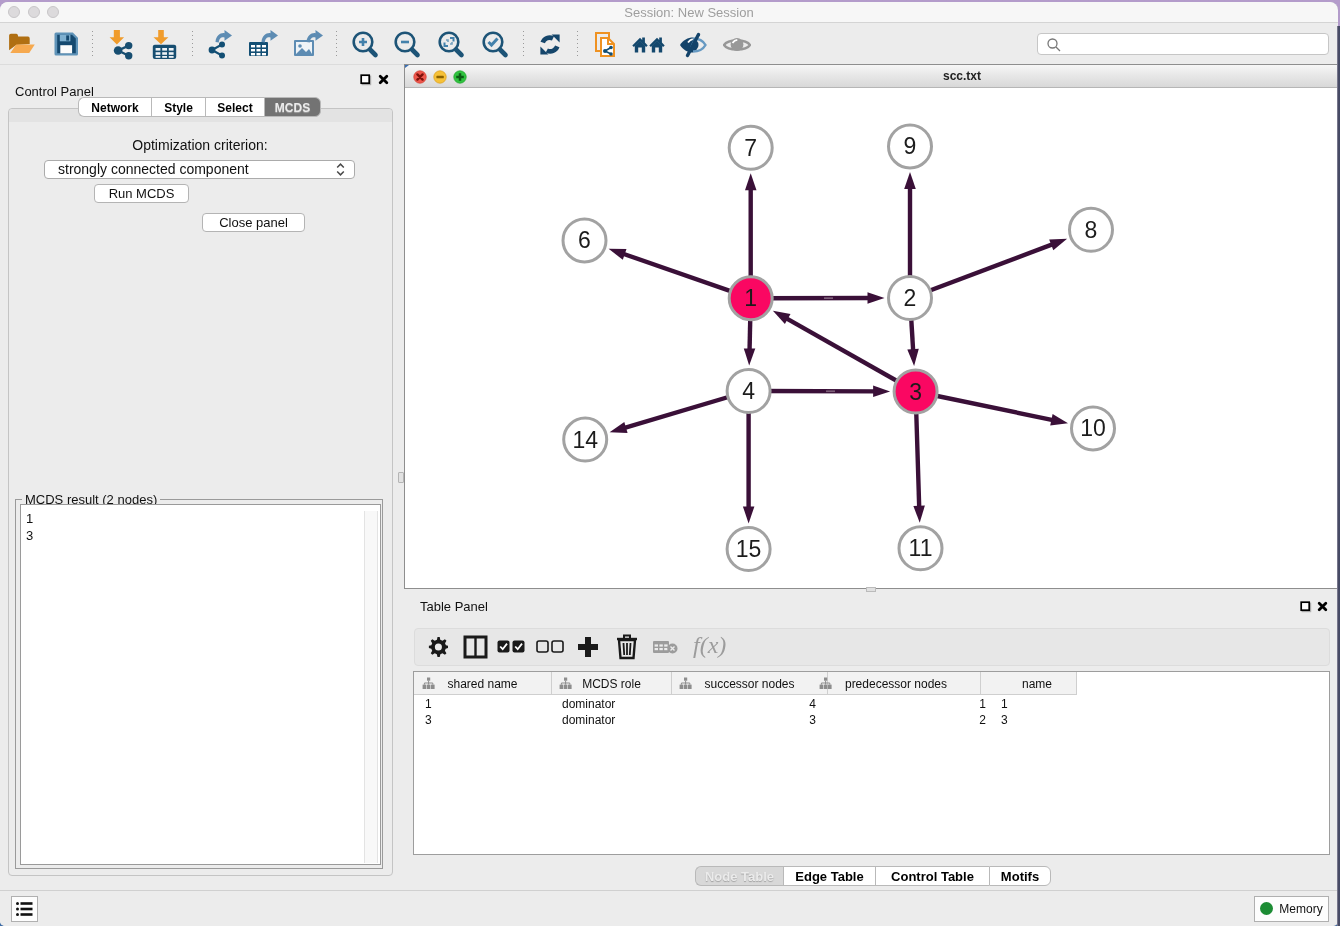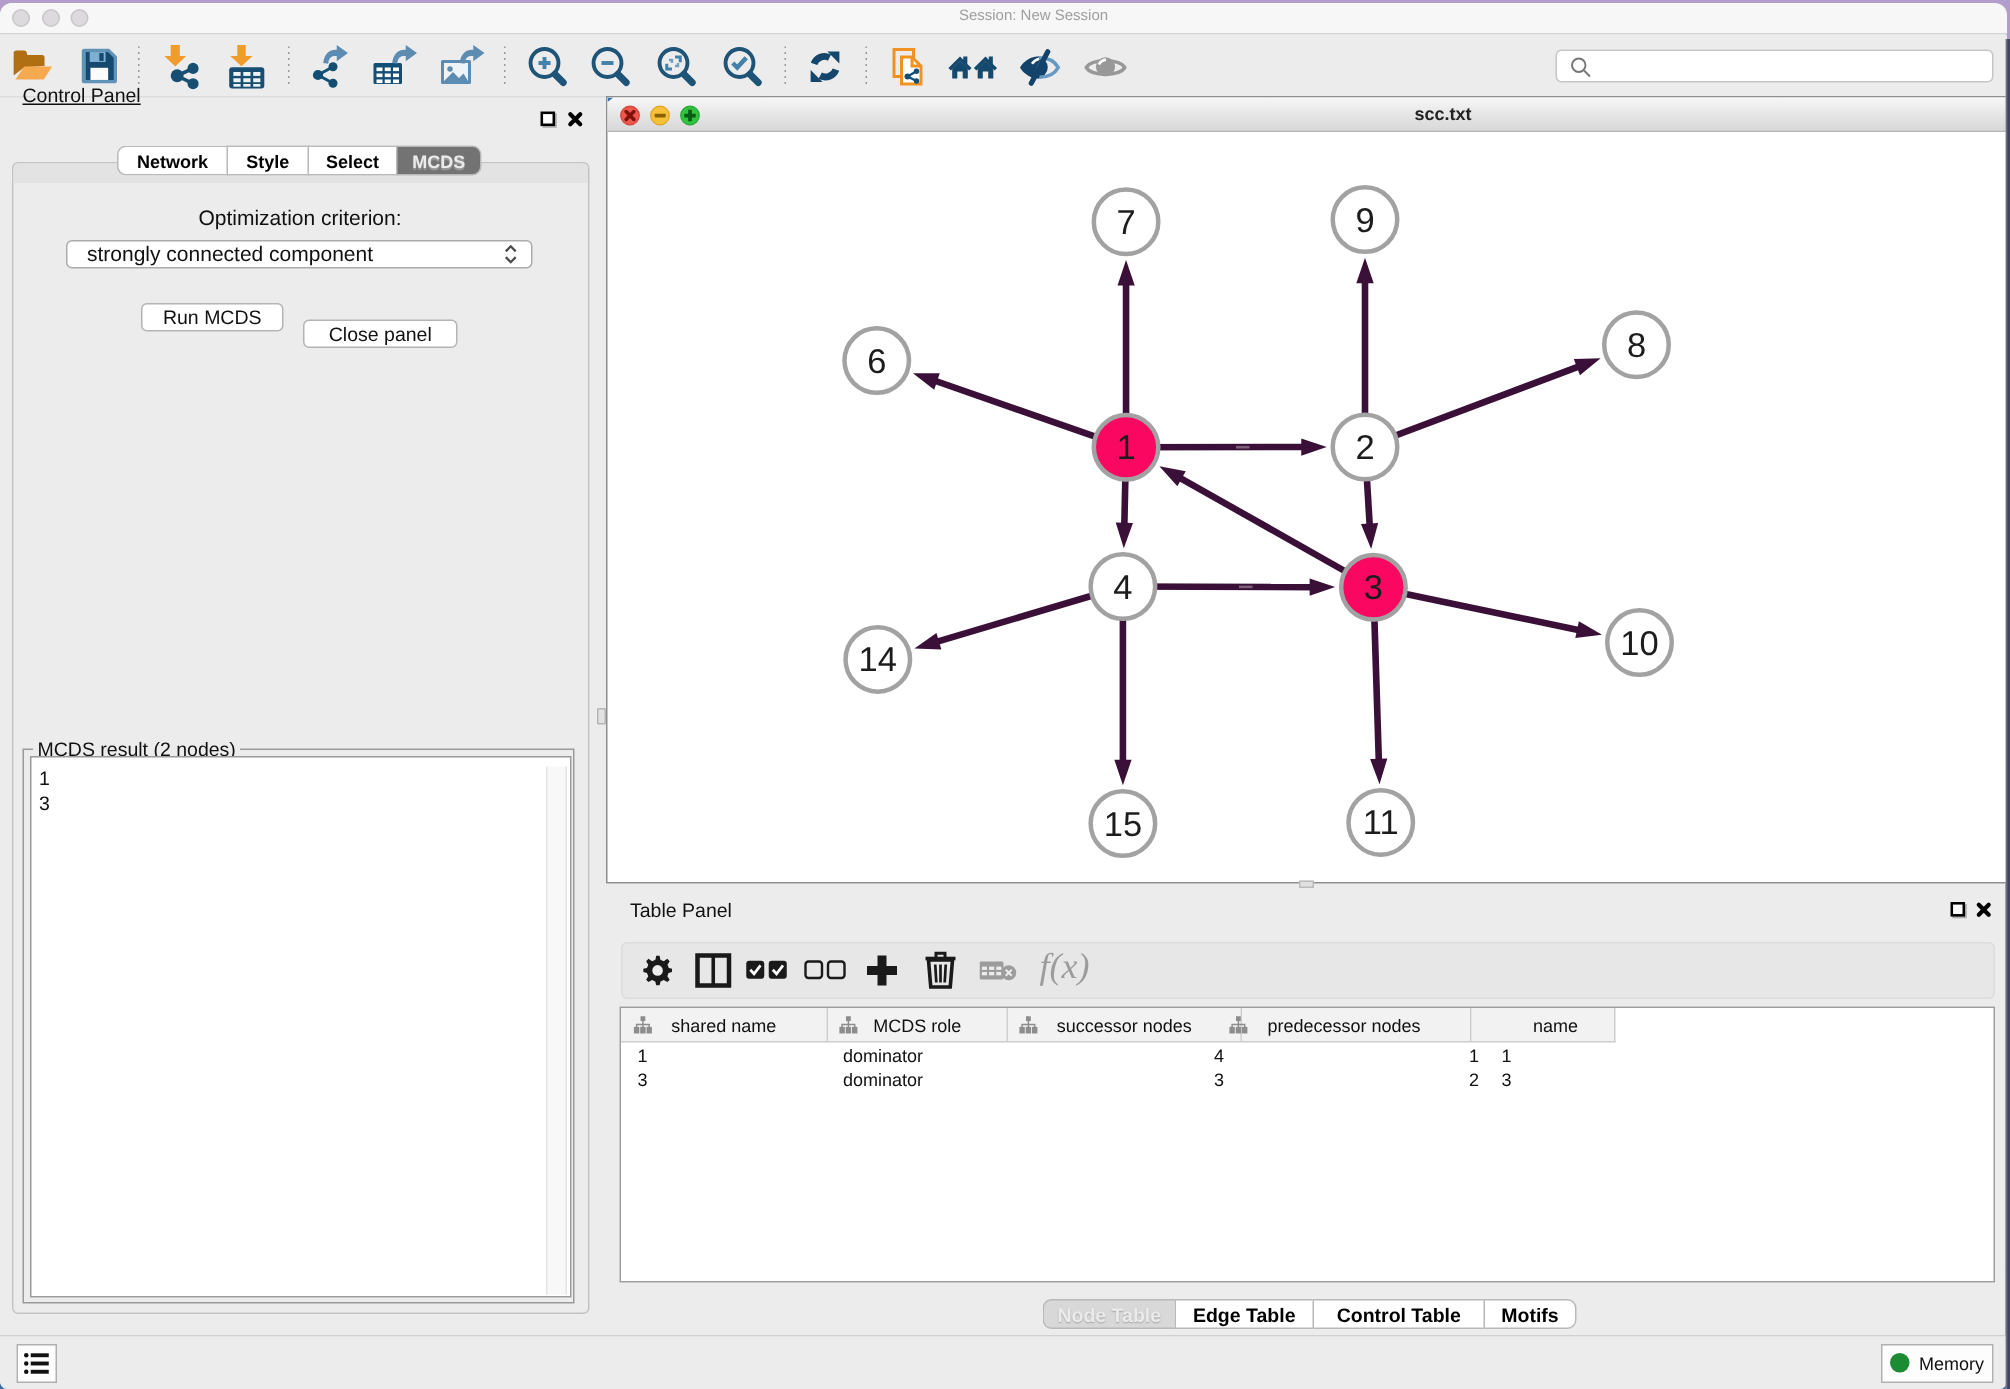--- a/index.html
+++ b/index.html
@@ -8,31 +8,31 @@
   background:linear-gradient(180deg,#b49ccb 0%,#9d90c2 40%,#5f7bb0 80%,#3f6da6 100%); }
 #win { position:absolute; left:0; top:2px; width:1338px; height:924px;
   background:#ececec; border-radius:8px 8px 5px 5px; overflow:hidden;
   box-shadow: inset -1px 0 0 #7a7894; }
 
 #titlebar { position:absolute; left:0; top:2px; width:1338px; height:21px;
   background:#f7f7f7; border-bottom:1px solid #d4d4d4; border-radius:8px 8px 0 0; }
 .tl { position:absolute; top:4px; width:12px; height:12px; border-radius:50%;
   background:#dcdadc; border:1px solid #c8c6c8; }
 #title-text { position:absolute; width:100%; text-align:center; top:3px;
-  font-size:10px; color:#9e9e9e;padding-left:40px; }
+  font-size:13px; color:#9e9e9e;padding-left:40px; }
 
 #toolbar { position:absolute; left:0; top:23px; width:1338px; height:42px;
   background:#ececec; border-bottom:1px solid #dcdcdc; }
 .tbi { position:absolute; top:7px; }
 .tbsep { position:absolute; top:8px; width:1px; height:26px;
   background-image:repeating-linear-gradient(180deg,#9a9a9a 0 1px,transparent 1px 4px); }
 #searchbox { position:absolute; left:1037px; top:33px; width:292px; height:22px;
   background:#fff; border:1px solid #c6c6c6; border-radius:4px; }
 
-#cp-head { position:absolute; left:15px; top:56px; font-size:13px; color:#111;text-decoration:underline; }
+#cp-head { position:absolute; left:15px; top:84px; font-size:13px; color:#111; }
 #cp-tabs { position:absolute; left:78px; top:97px; height:33px; display:flex; z-index:3; }
 .cptab { font-size:12px; font-weight:bold; color:#000; background:#fff; box-sizing:border-box;
   border:1px solid #b9b9b9; border-right:none; padding-top:3px; height:20px; text-align:center; }
 .cptab.first { border-radius:6px 0 0 6px; }
 .cptab.sel { background:#737373; color:#ebebeb; text-shadow:0 1px 1px #a2a2a2;
   border-radius:0 6px 6px 0; border-right:1px solid #b9b9b9; }
 #cp-body { position:absolute; left:8px; top:108px; width:385px; height:768px;
   border:1px solid #c4c4c4; border-radius:4px; background:#ececec; }
 #cp-strip { position:absolute; left:9px; top:109px; width:383px; height:13px;
   background:#e3e3e3; border-radius:4px 4px 0 0; }
@@ -269,21 +269,21 @@
 </div>
 <div id="cp-body"></div>
 <div id="cp-strip"></div>
 <div id="opt-label">Optimization criterion:</div>
 <div id="dropdown">strongly connected component
   <svg width="9" height="13" style="position:absolute;right:9px;top:2px" viewBox="0 0 9 13">
     <path d="M1.2 4.6 L4.5 1.2 L7.8 4.6" fill="none" stroke="#4a4a4a" stroke-width="1.5"></path>
     <path d="M1.2 8.4 L4.5 11.8 L7.8 8.4" fill="none" stroke="#4a4a4a" stroke-width="1.5"></path>
   </svg>
 </div>
-<div class="btn" style="left:94px;top:202px;width:95px;">Run MCDS</div>
+<div class="btn" style="left:94px;top:184px;width:95px;">Run MCDS</div>
 <div class="btn" style="left:202px;top:193px;width:103px;margin-top:20px;">Close panel</div>
 <div id="mcds-fs"></div>
 <div id="mcds-legend">MCDS result (2 nodes)</div>
 <div id="mcds-text">1<br>3<div id="mcds-sb"></div></div>
 
 <div id="netwin">
   <div id="nettitle">
       <svg style="position:absolute;left:0;top:0" width="4" height="3" viewBox="0 0 4 3">
         <path d="M0 0 L4 0 L0 3 Z" fill="#3b6fb3"></path>
       </svg>

